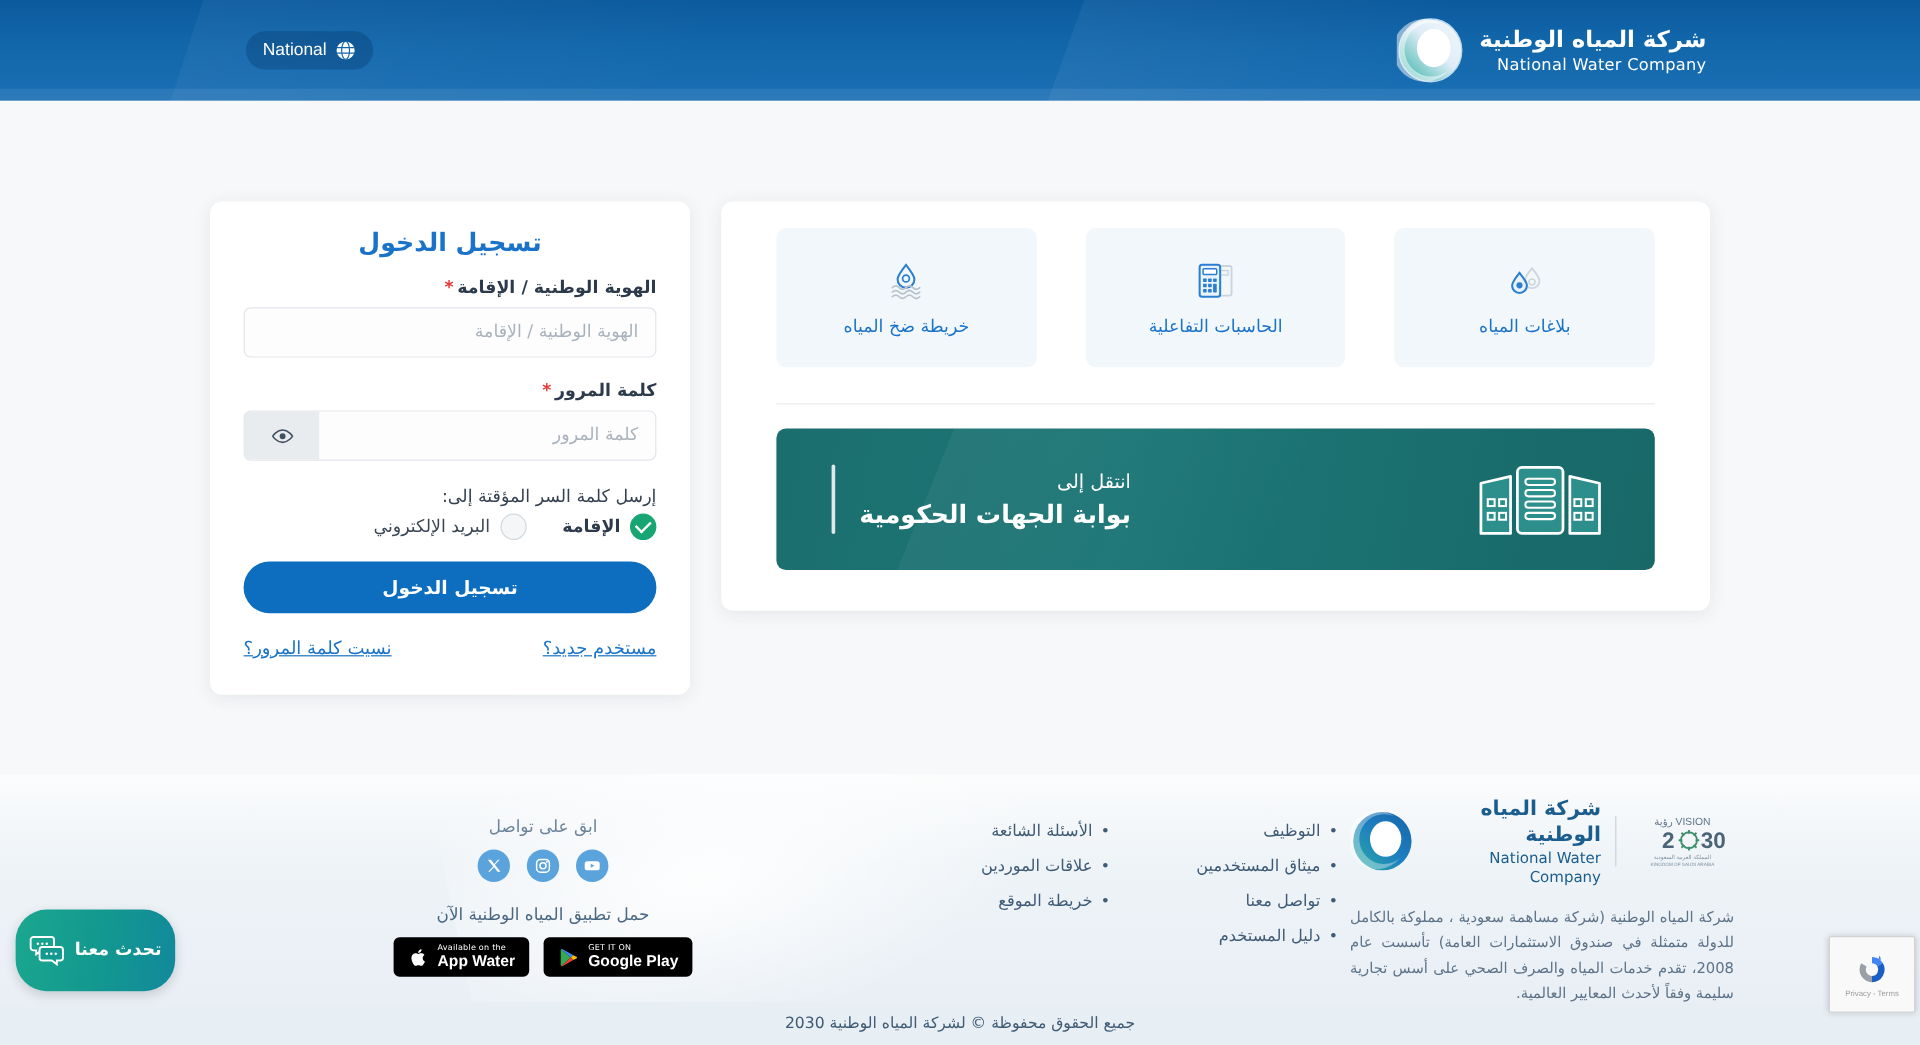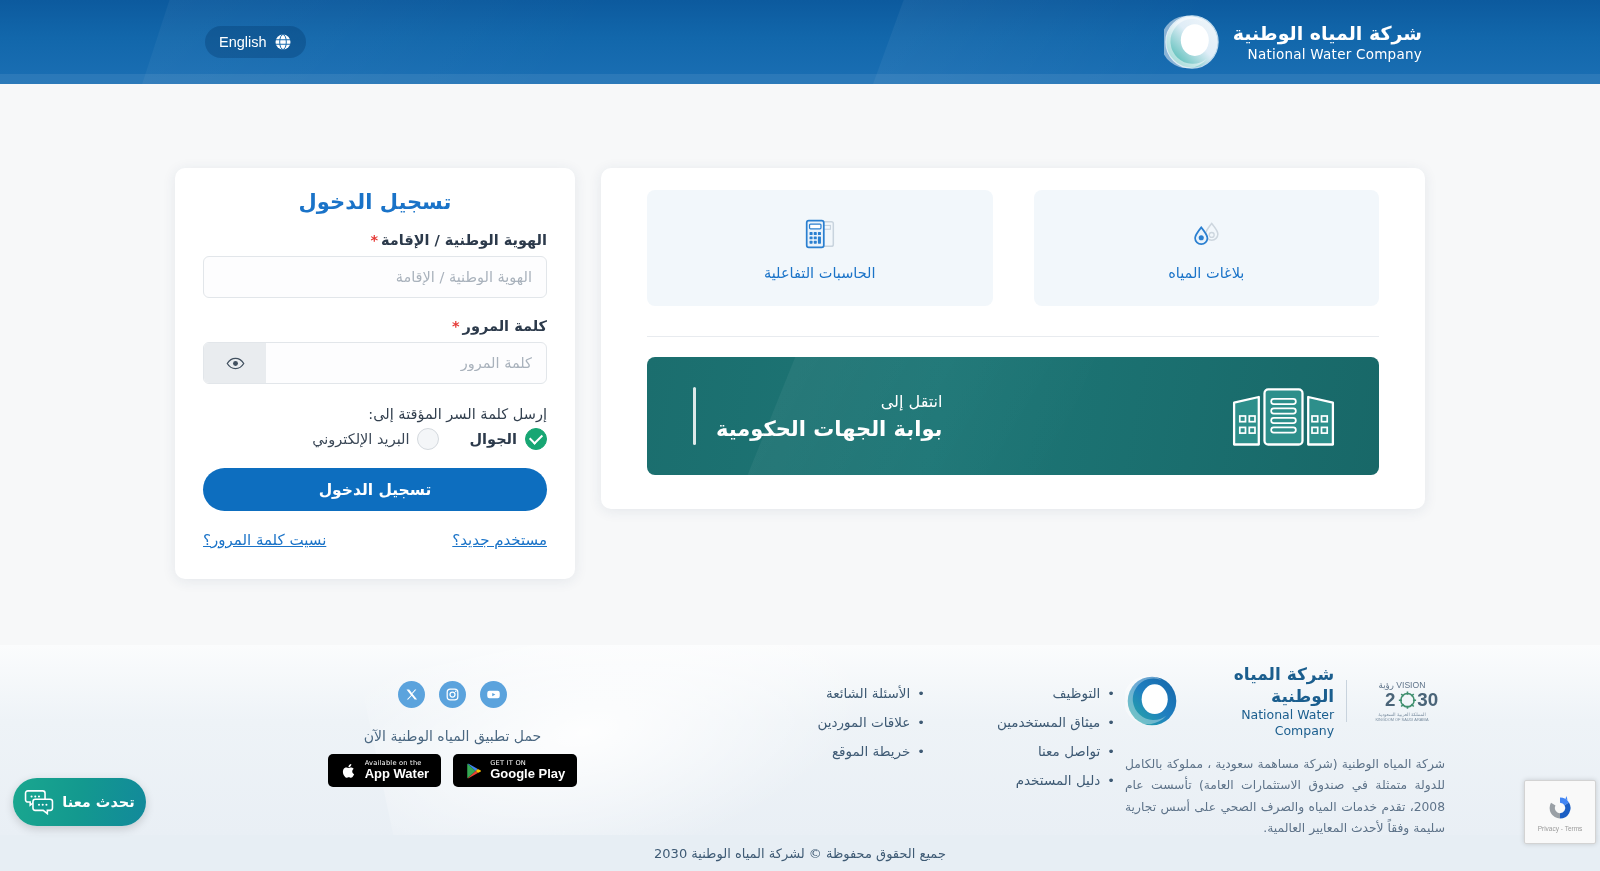--- a/index.html
+++ b/index.html
@@ -426,21 +426,21 @@
     font-size: 13px;
     color: #3e5a74;
   }
 
   
   .chat-widget {
     position: absolute;
     left: 13px;
     bottom: 45px;
     width: 133px;
-    height: 48px;
+    height: 68px;
     border-radius: 26px;
     background: linear-gradient(100deg, #1aa78f 0%, #13998f 50%, #12899b 100%);
     display: flex;
     align-items: center;
     justify-content: center;
     gap: 8px;
     cursor: pointer;
     box-shadow: 0 3px 10px rgba(0,0,0,0.16);
     z-index: 30;
   }
@@ -473,21 +473,21 @@
     font-family: "Liberation Sans", sans-serif;
   }
 </style>
 </head>
 <body>
 
 <div class="header">
   <div class="header-strip"></div>
 
   <button class="lang-btn">
-    <span>English</span>
+    <span>National</span>
     <span class="globe-icon">
       <svg viewBox="0 0 24 24" width="18" height="18">
         <circle cx="12" cy="12" r="10" fill="#fff"></circle>
         <ellipse cx="12" cy="12" rx="4.4" ry="10" fill="none" stroke="#1267ab" stroke-width="1.3"></ellipse>
         <path d="M2.4 9h19.2M2.4 15h19.2" stroke="#1267ab" stroke-width="1.3" fill="none"></path>
       </svg>
     </span>
   </button>
 
   <div class="brand">
@@ -547,20 +547,34 @@
                 <rect x="13.4" y="22.6" width="3.2" height="3" rx=".6"></rect>
                 <rect x="17.8" y="22.6" width="3.2" height="7.6" rx=".6"></rect>
                 <rect x="9" y="27.2" width="3.2" height="3" rx=".6"></rect>
                 <rect x="13.4" y="27.2" width="3.2" height="3" rx=".6"></rect>
               </g>
             </svg>
           </span>
           <span class="tile-label">الحاسبات التفاعلية</span>
         </div>
 
+        <div class="tile">
+          <span class="tile-icon">
+            <svg viewBox="0 0 40 40" width="38" height="38">
+              <path d="M20 6c4.6 5.8 7.4 9.3 7.4 12.6a7.4 7.4 0 0 1-14.8 0C12.6 15.3 15.4 11.8 20 6Z" fill="none" stroke="#2a7fd0" stroke-width="1.8"></path>
+              <circle cx="20" cy="18" r="3" fill="none" stroke="#2a7fd0" stroke-width="1.5"></circle>
+              <g fill="none" stroke="#b9c3cc" stroke-width="1.5" stroke-linecap="round">
+                <path d="M8 26c2-2 4-2 6 0s4 2 6 0 4-2 6 0 4 2 6 0"></path>
+                <path d="M8 30c2-2 4-2 6 0s4 2 6 0 4-2 6 0 4 2 6 0"></path>
+                <path d="M8 34c2-2 4-2 6 0s4 2 6 0 4-2 6 0 4 2 6 0"></path>
+              </g>
+            </svg>
+          </span>
+          <span class="tile-label">خريطة ضخ المياه</span>
+        </div>
 
       </div>
 
       <div class="divider"></div>
 
       <div class="gov-banner">
         <span class="gov-illus">
           <svg viewBox="0 0 140 80" width="135" height="76">
             <g fill="none" stroke="#ffffff" stroke-width="2.4" stroke-linejoin="round">
               <path d="M18 26 44 20v50H18Z" fill="#2d8f8b"></path>
@@ -616,21 +630,21 @@
             </svg>
           </span>
         </button>
       </div>
 
       <div class="otp-label">إرسل كلمة السر المؤقتة إلى:</div>
 
       <div class="radio-row">
         <div class="radio-opt">
           <span class="radio-dot checked"></span>
-          <span>الجوال</span>
+          <span>الإقامة</span>
         </div>
         <div class="radio-opt off">
           <span class="radio-dot"></span>
           <span>البريد الإلكتروني</span>
         </div>
       </div>
 
       <button class="login-btn">تسجيل الدخول</button>
 
       <div class="link-row">
@@ -713,20 +727,21 @@
         <span class="f-bullet">•</span>
         <span>علاقات الموردين</span>
       </div>
       <div class="f-link">
         <span class="f-bullet">•</span>
         <span>خريطة الموقع</span>
       </div>
     </div>
 
     <div class="f-col-social">
+      <div class="f-social-title">ابق على تواصل</div>
       <div class="social-row">
         <span class="social-btn">
           <svg viewBox="0 0 24 24">
             <rect x="2" y="6" width="20" height="12" rx="3.5" fill="#fff"></rect>
             <path d="M10 9.4l5 2.6-5 2.6Z" fill="#5ba3dd"></path>
           </svg>
         </span>
         <span class="social-btn">
           <svg viewBox="0 0 24 24">
             <rect x="3.5" y="3.5" width="17" height="17" rx="5" fill="none" stroke="#fff" stroke-width="2"></rect>

